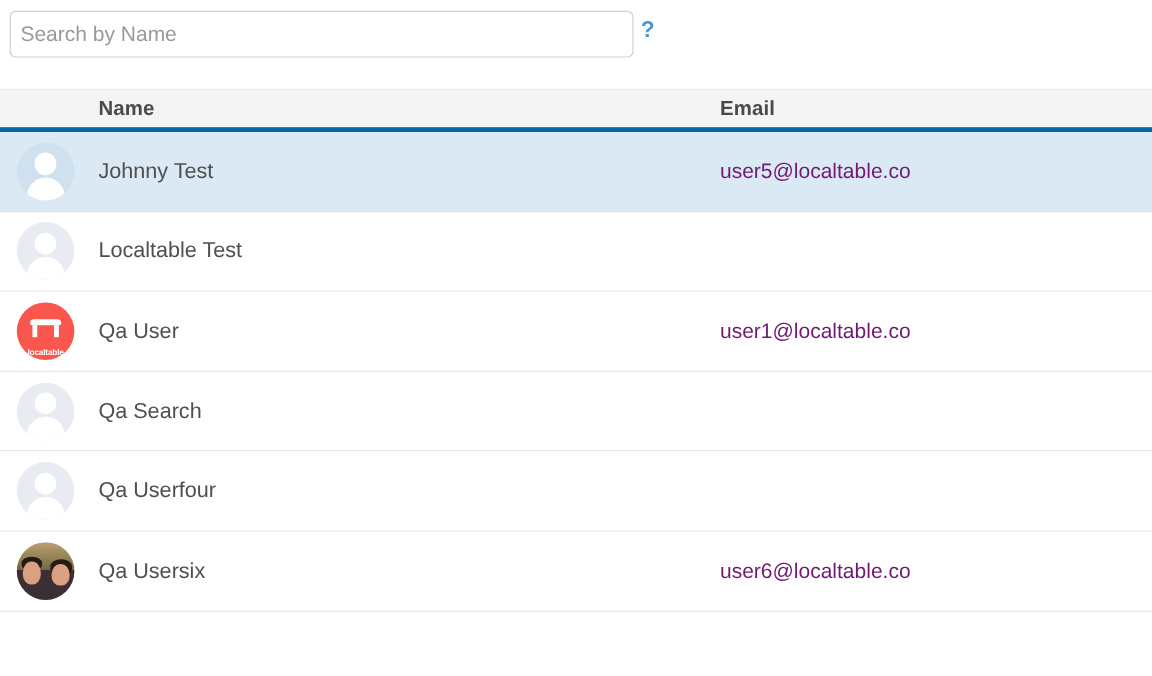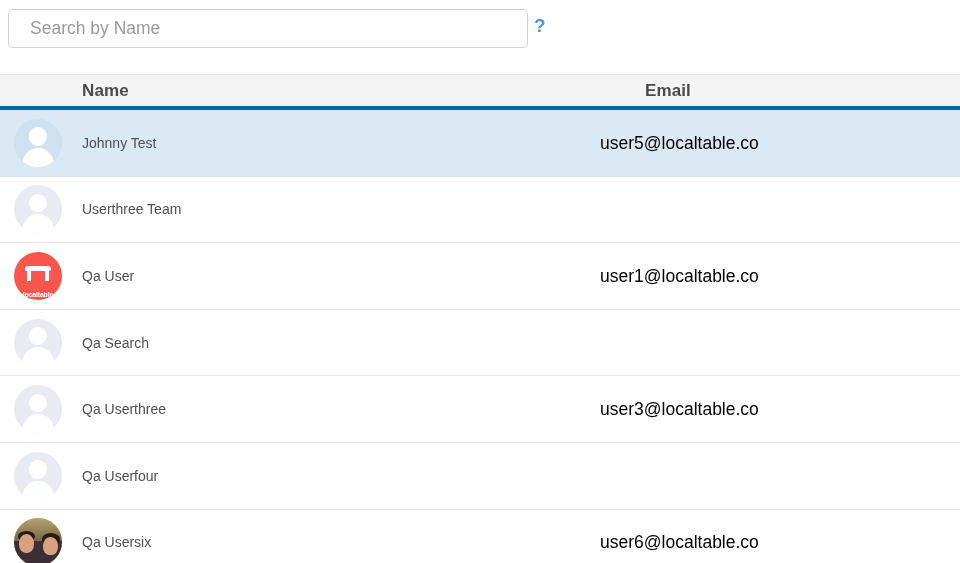--- a/index.html
+++ b/index.html
@@ -27,21 +27,21 @@
     left: 8px;
     top: 9px;
     width: 520px;
     height: 39px;
     border: 1px solid #cfcfcf;
     border-radius: 5px;
     background: #ffffff;
     font-family: "Liberation Sans", sans-serif;
     font-size: 17.5px;
     color: #333333;
-    padding: 0 21px;
+    padding: 0 8px;
     outline: none;
   }
   .search-input::placeholder {
     color: #9a9a9a;
     opacity: 1;
   }
   .help-icon {
     position: absolute;
     left: 534px;
     top: 16px;
@@ -70,21 +70,21 @@
   .th {
     position: absolute;
     top: 50%;
     transform: translateY(-50%);
     font-size: 17px;
     font-weight: bold;
     color: #4a4a4a;
     letter-spacing: .1px;
   }
   .th-name  { left: 82px; }
-  .th-email { left: 600px; margin-left: 45px; }
+  .th-email { left: 600px; }
 
   .row {
     position: relative;
     height: 66.6px;
     border-bottom: 1px solid #e6e6e6;
     background: #ffffff;
   }
   .row.selected {
     background: #dbe9f4;
     border-bottom-color: #d2e2ef;
@@ -95,31 +95,31 @@
     top: 50%;
     transform: translateY(-50%);
     width: 48px;
     height: 48px;
   }
   .row .cell-name {
     position: absolute;
     left: 82px;
     top: 50%;
     transform: translateY(-50%);
-    font-size: 14px;
+    font-size: 18px;
     color: #4f4f4f;
     white-space: nowrap;
   }
   .row .cell-email {
     position: absolute;
     left: 600px;
     top: 50%;
     transform: translateY(-50%);
     font-size: 17.5px;
-    color: #000000;
+    color: #701a75;
     white-space: nowrap;
   }
 
   
   .avatar {
     width: 48px;
     height: 48px;
     border-radius: 50%;
     overflow: hidden;
     position: relative;
@@ -245,21 +245,21 @@
         <span class="cell-name">Johnny Test</span>
         <span class="cell-email">user5@localtable.co</span>
       </div>
       <div class="row">
         <span class="cell-avatar">
           <span class="avatar default">
             <span class="head"></span>
             <span class="body"></span>
           </span>
         </span>
-        <span class="cell-name">Userthree Team</span>
+        <span class="cell-name">Localtable Test</span>
       </div>
       <div class="row">
         <span class="cell-avatar">
           <span class="avatar logo">
             <span class="mark">
               <span class="top"></span>
               <span class="legL"></span>
               <span class="legR"></span>
             </span>
             <span class="wordmark">localtable</span>
@@ -277,30 +277,20 @@
         </span>
         <span class="cell-name">Qa Search</span>
       </div>
       <div class="row">
         <span class="cell-avatar">
           <span class="avatar default">
             <span class="head"></span>
             <span class="body"></span>
           </span>
         </span>
-        <span class="cell-name">Qa Userthree</span>
-        <span class="cell-email">user3@localtable.co</span>
-      </div>
-      <div class="row">
-        <span class="cell-avatar">
-          <span class="avatar default">
-            <span class="head"></span>
-            <span class="body"></span>
-          </span>
-        </span>
         <span class="cell-name">Qa Userfour</span>
       </div>
       <div class="row">
         <span class="cell-avatar">
           <span class="avatar photo">
             <span class="bg-top"></span>
             <span class="bg-bot"></span>
             <span class="hair-l"></span>
             <span class="hair-r"></span>
             <span class="face-l"></span>

